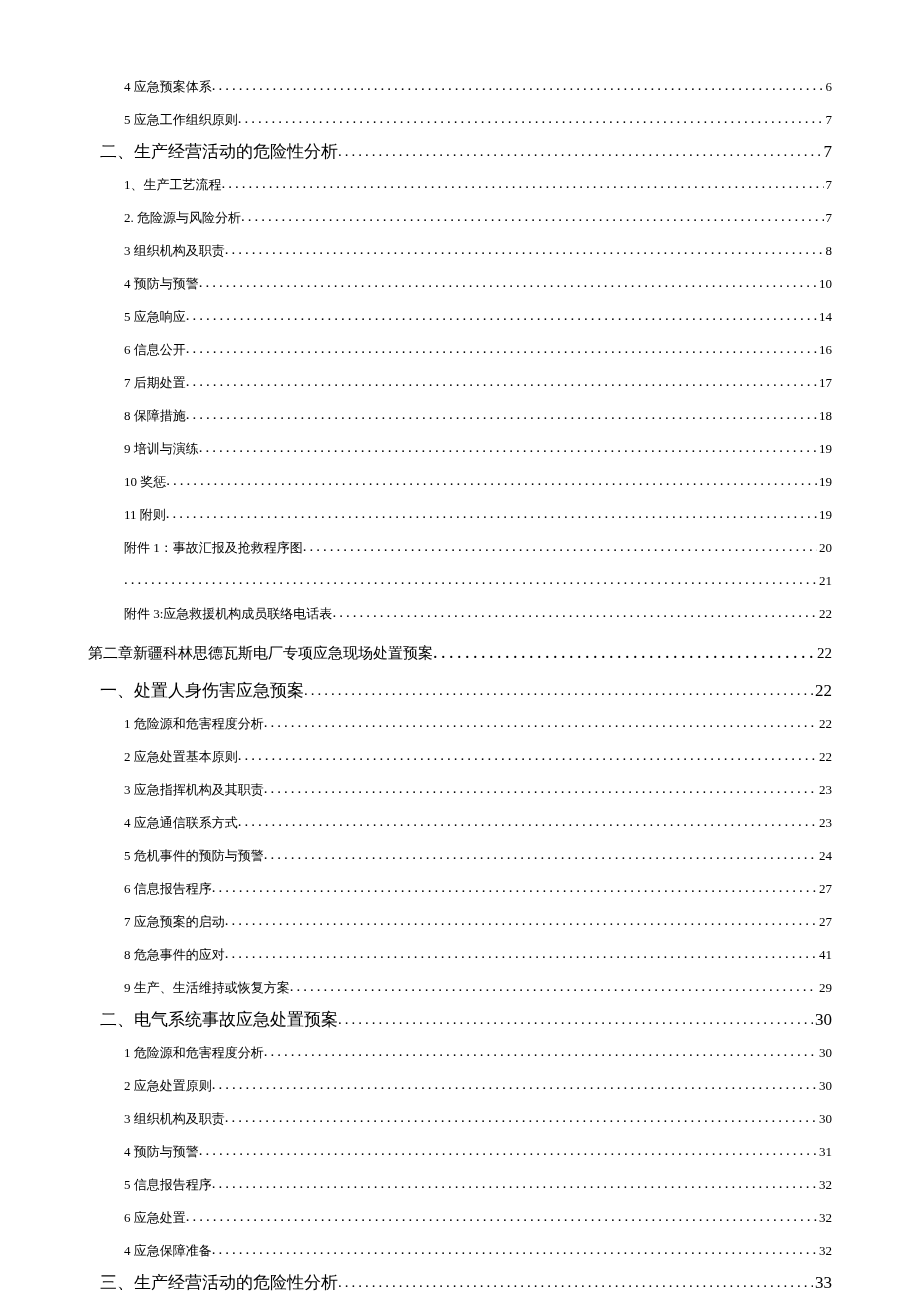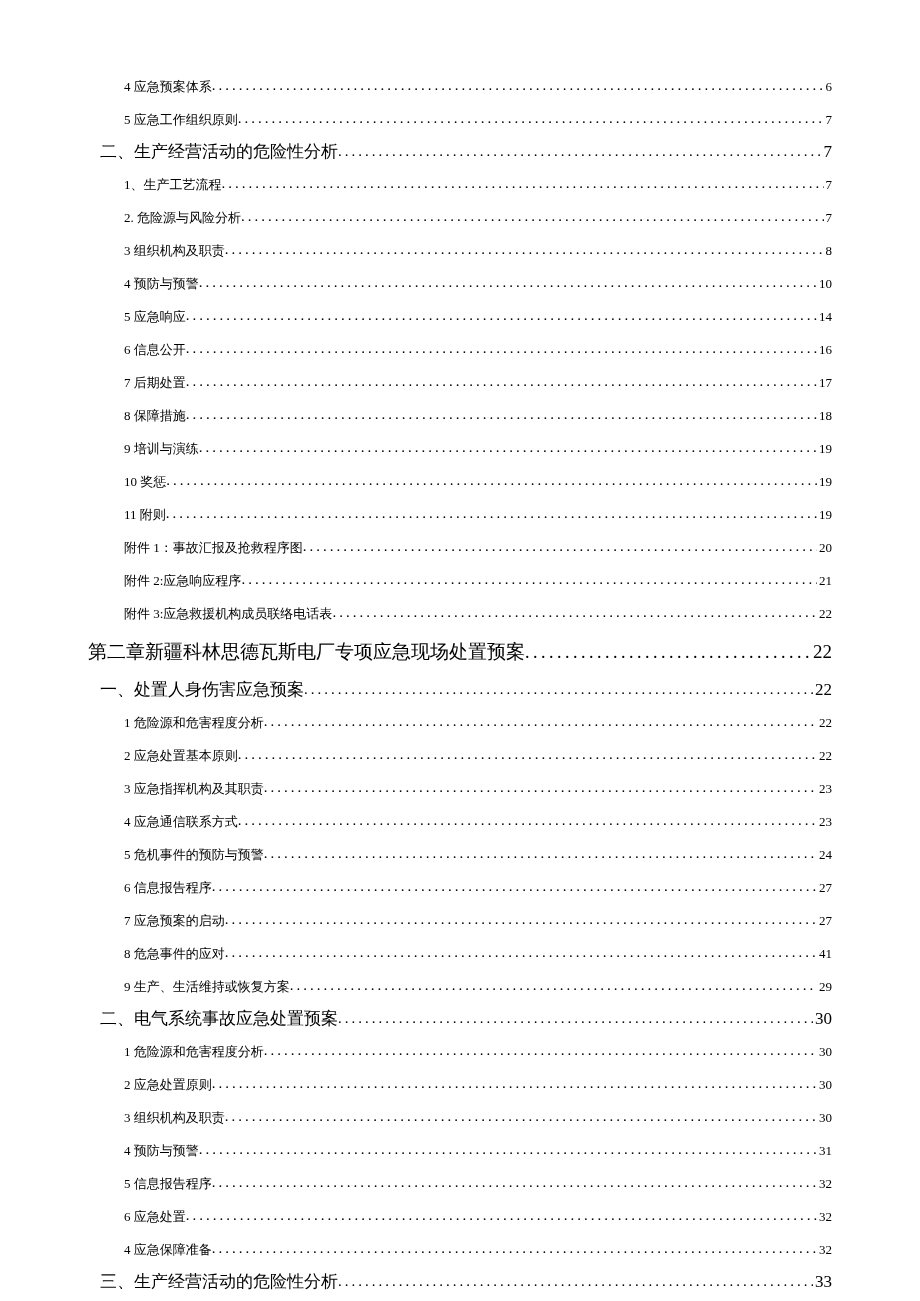--- a/index.html
+++ b/index.html
@@ -25,21 +25,21 @@
     font-size: 13px;
     line-height: 32px;
     padding-left: 36px;
   }
   .toc-item-l1 {
     font-size: 17px;
     line-height: 32px;
     padding-left: 12px;
   }
   .toc-item-l0 {
-    font-size: 19px;
+    font-size: 15px;
     line-height: 44px;
     padding-left: 0;
   }
   .toc-title {
     flex: 0 0 auto;
   }
   .toc-leader {
     flex: 1 1 auto;
     overflow: hidden;
     letter-spacing: 3px;
@@ -135,21 +135,20 @@
         <span class="toc-title">11 附则</span>
         <span class="toc-leader"></span>
         <span class="toc-page">19</span>
       </div>
       <div class="toc-line toc-item-l2">
         <span class="toc-title">附件 1：事故汇报及抢救程序图</span>
         <span class="toc-leader"></span>
         <span class="toc-page">20</span>
       </div>
       <div class="toc-line toc-item-l2">
-        <span class="toc-title">附件 2:应急响应程序</span>
         <span class="toc-leader"></span>
         <span class="toc-page">21</span>
       </div>
       <div class="toc-line toc-item-l2">
         <span class="toc-title">附件 3:应急救援机构成员联络电话表</span>
         <span class="toc-leader"></span>
         <span class="toc-page">22</span>
       </div>
       <div class="toc-line toc-item-l0">
         <span class="toc-title">第二章新疆科林思德瓦斯电厂专项应急现场处置预案</span>

